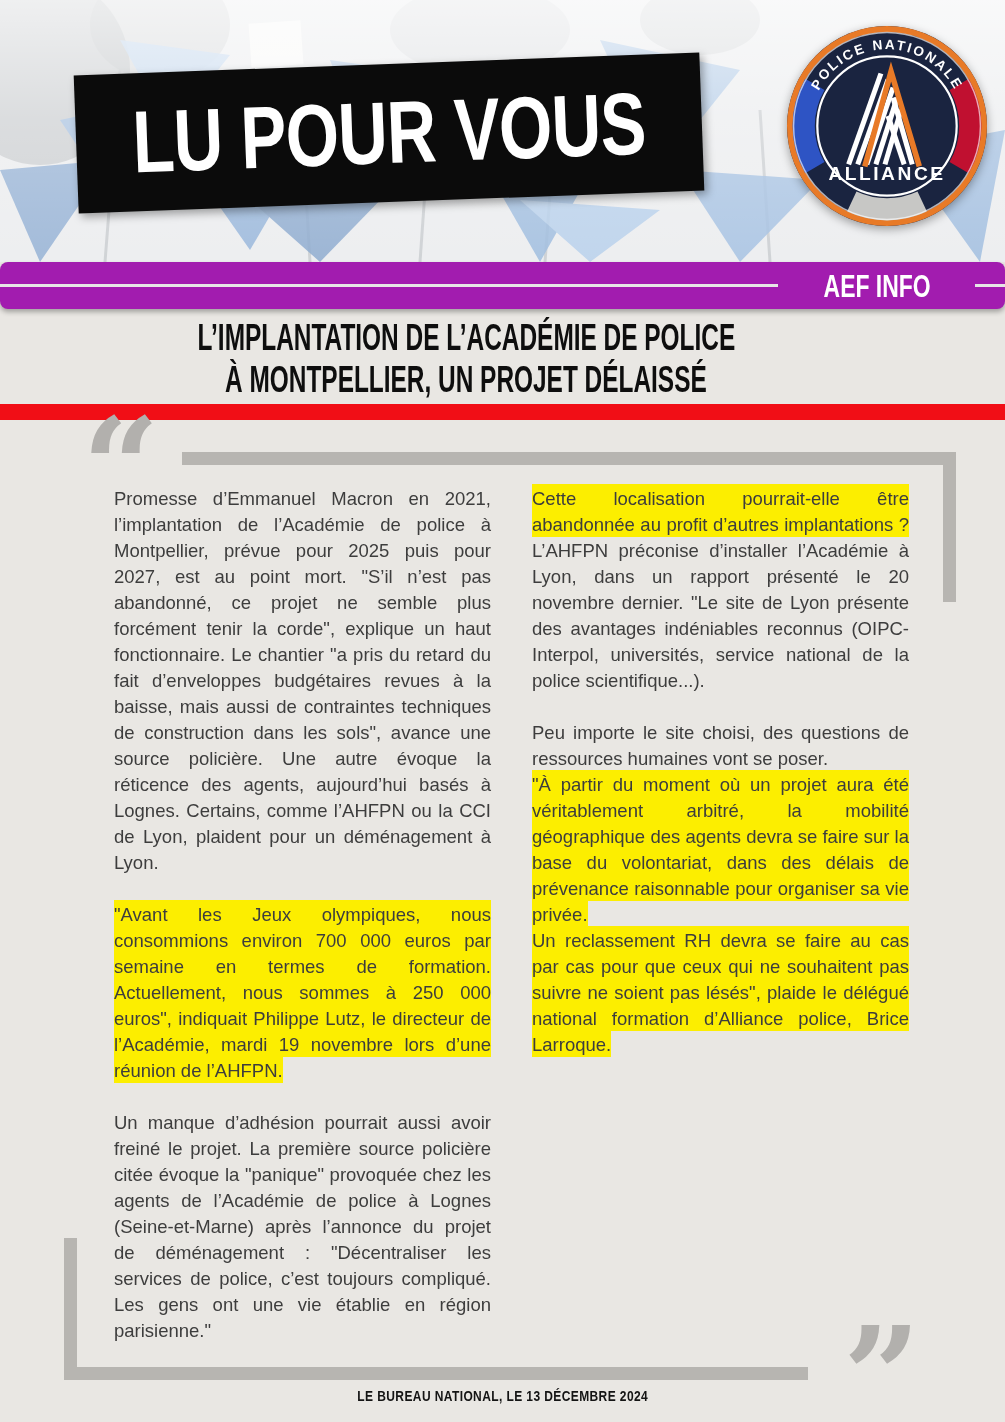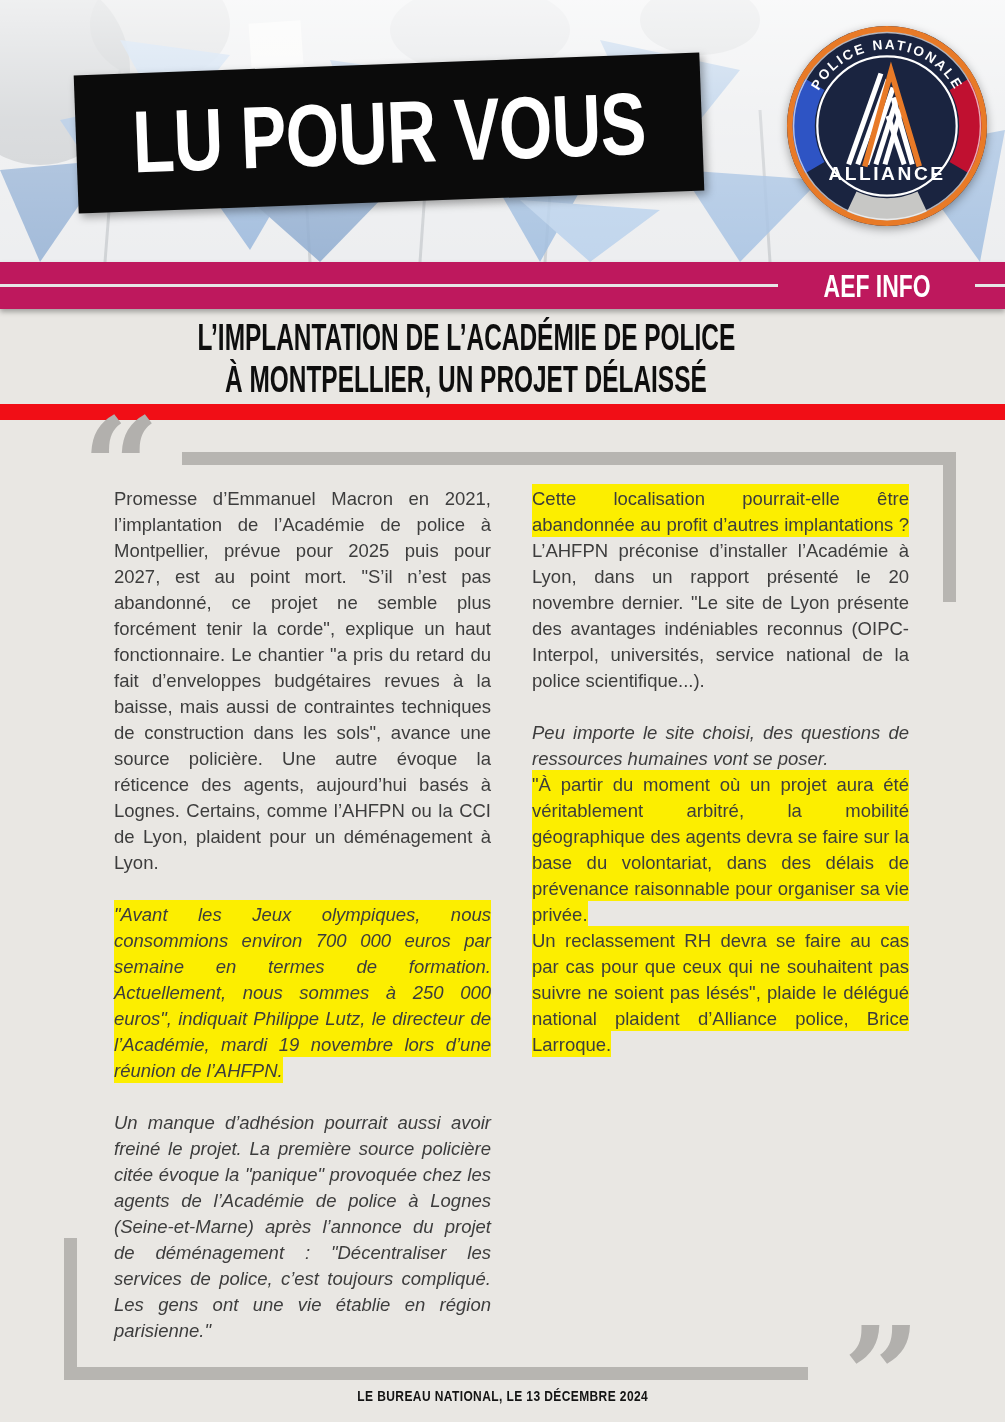--- a/index.html
+++ b/index.html
@@ -24,21 +24,21 @@
   .banner-text {
     display:inline-block; color:#ffffff; font-weight:bold; font-size:88px;
     letter-spacing:-1px; transform:scaleX(.78); white-space:nowrap;
   }
 
   .logo-wrap { position:absolute; left:786px; top:25px; width:202px; height:202px;
     filter:drop-shadow(0 3px 5px rgba(0,0,0,.35)); }
 
   
   .source-bar { position:absolute; left:0; top:262px; width:1005px; height:47px;
-    background:#be185d; box-shadow:0 3px 5px rgba(0,0,0,.3); }
+    background:#a21caf; box-shadow:0 3px 5px rgba(0,0,0,.3);border-radius:8px; }
   .rule-left  { position:absolute; left:0;  top:22px; width:778px; height:3px; background:#e6e6e6; }
   .rule-right { position:absolute; right:0; top:22px; width:30px;  height:3px; background:#e6e6e6; }
   .source-label {
     position:absolute; right:74px; top:7px; display:inline-block;
     color:#ffffff; font-weight:bold; font-size:31px; white-space:nowrap;
     transform:scaleX(.74); transform-origin:right center; letter-spacing:0;
   }
 
   
   .title { position:absolute; left:0; top:317px; width:932px; text-align:center; color:#0e0e0e; }
@@ -64,21 +64,21 @@
 
   
   .col {
     position:absolute; top:486px; width:377px;
     font-size:18.5px; line-height:26px; color:#3d3d3d;
     text-align:justify; text-align-last:left;
   }
   .col-left  { left:114px; }
   .col-right { left:532px; }
   .col p { margin:0; }
-  .col p.gap { margin-top:26px;font-style:italic; }
+  .col p.gap { margin-top:26px; }
   .hl {
     background:var(--hl,#fcee00);
     padding:4px 0 2px;
     box-decoration-break:clone; -webkit-box-decoration-break:clone;
   }
 
   
   .footer { position:absolute; left:0; top:1387px; width:1005px; text-align:center; }
   .footer-text {
     display:inline-block; font-weight:bold; font-size:15px; letter-spacing:.5px;
@@ -190,20 +190,20 @@
 
   <section class="col col-left">
       <p class=""><span>Promesse d’Emmanuel Macron en 2021, l’implantation de l’Académie de police à Montpellier, prévue pour 2025 puis pour 2027, est au point mort. "S’il n’est pas abandonné, ce projet ne semble plus forcément tenir la corde", explique un haut fonctionnaire. Le chantier "a pris du retard du fait d’enveloppes budgétaires revues à la baisse, mais aussi de contraintes techniques de construction dans les sols", avance une source policière. Une autre évoque la réticence des agents, aujourd’hui basés à Lognes. Certains, comme l’AHFPN ou la CCI de Lyon, plaident pour un déménagement à Lyon.</span></p>
       <p class="gap"><span class="hl">"Avant les Jeux olympiques, nous consommions environ 700 000 euros par semaine en termes de formation. Actuellement, nous sommes à 250 000 euros", indiquait Philippe Lutz, le directeur de l’Académie, mardi 19 novembre lors d’une réunion de l’AHFPN.</span></p>
       <p class="gap"><span>Un manque d’adhésion pourrait aussi avoir freiné le projet. La première source policière citée évoque la "panique" provoquée chez les agents de l’Académie de police à Lognes (Seine-et-Marne) après l’annonce du projet de déménagement : "Décentraliser les services de police, c’est toujours compliqué. Les gens ont une vie établie en région parisienne."</span></p>
     </section>
   <section class="col col-right">
       <p class=""><span class="hl">Cette localisation pourrait-elle être abandonnée au profit d’autres implantations ?</span><span> L’AHFPN préconise d’installer l’Académie à Lyon, dans un rapport présenté le 20 novembre dernier. "Le site de Lyon présente des avantages indéniables reconnus (OIPC-Interpol, universités, service national de la police scientifique...).</span></p>
       <p class="gap"><span>Peu importe le site choisi, des questions de ressources humaines vont se poser.</span></p>
       <p class=""><span class="hl">"À partir du moment où un projet aura été véritablement arbitré, la mobilité géographique des agents devra se faire sur la base du volontariat, dans des délais de prévenance raisonnable pour organiser sa vie privée.</span></p>
-      <p class=""><span class="hl">Un reclassement RH devra se faire au cas par cas pour que ceux qui ne souhaitent pas suivre ne soient pas lésés", plaide le délégué national plaident d’Alliance police, Brice Larroque.</span></p>
+      <p class=""><span class="hl">Un reclassement RH devra se faire au cas par cas pour que ceux qui ne souhaitent pas suivre ne soient pas lésés", plaide le délégué national formation d’Alliance police, Brice Larroque.</span></p>
     </section>
 
   <footer class="footer">
     <span class="footer-text">LE BUREAU NATIONAL, LE 13 DÉCEMBRE 2024</span>
   </footer>
 
 </div>
 
 </body></html>

